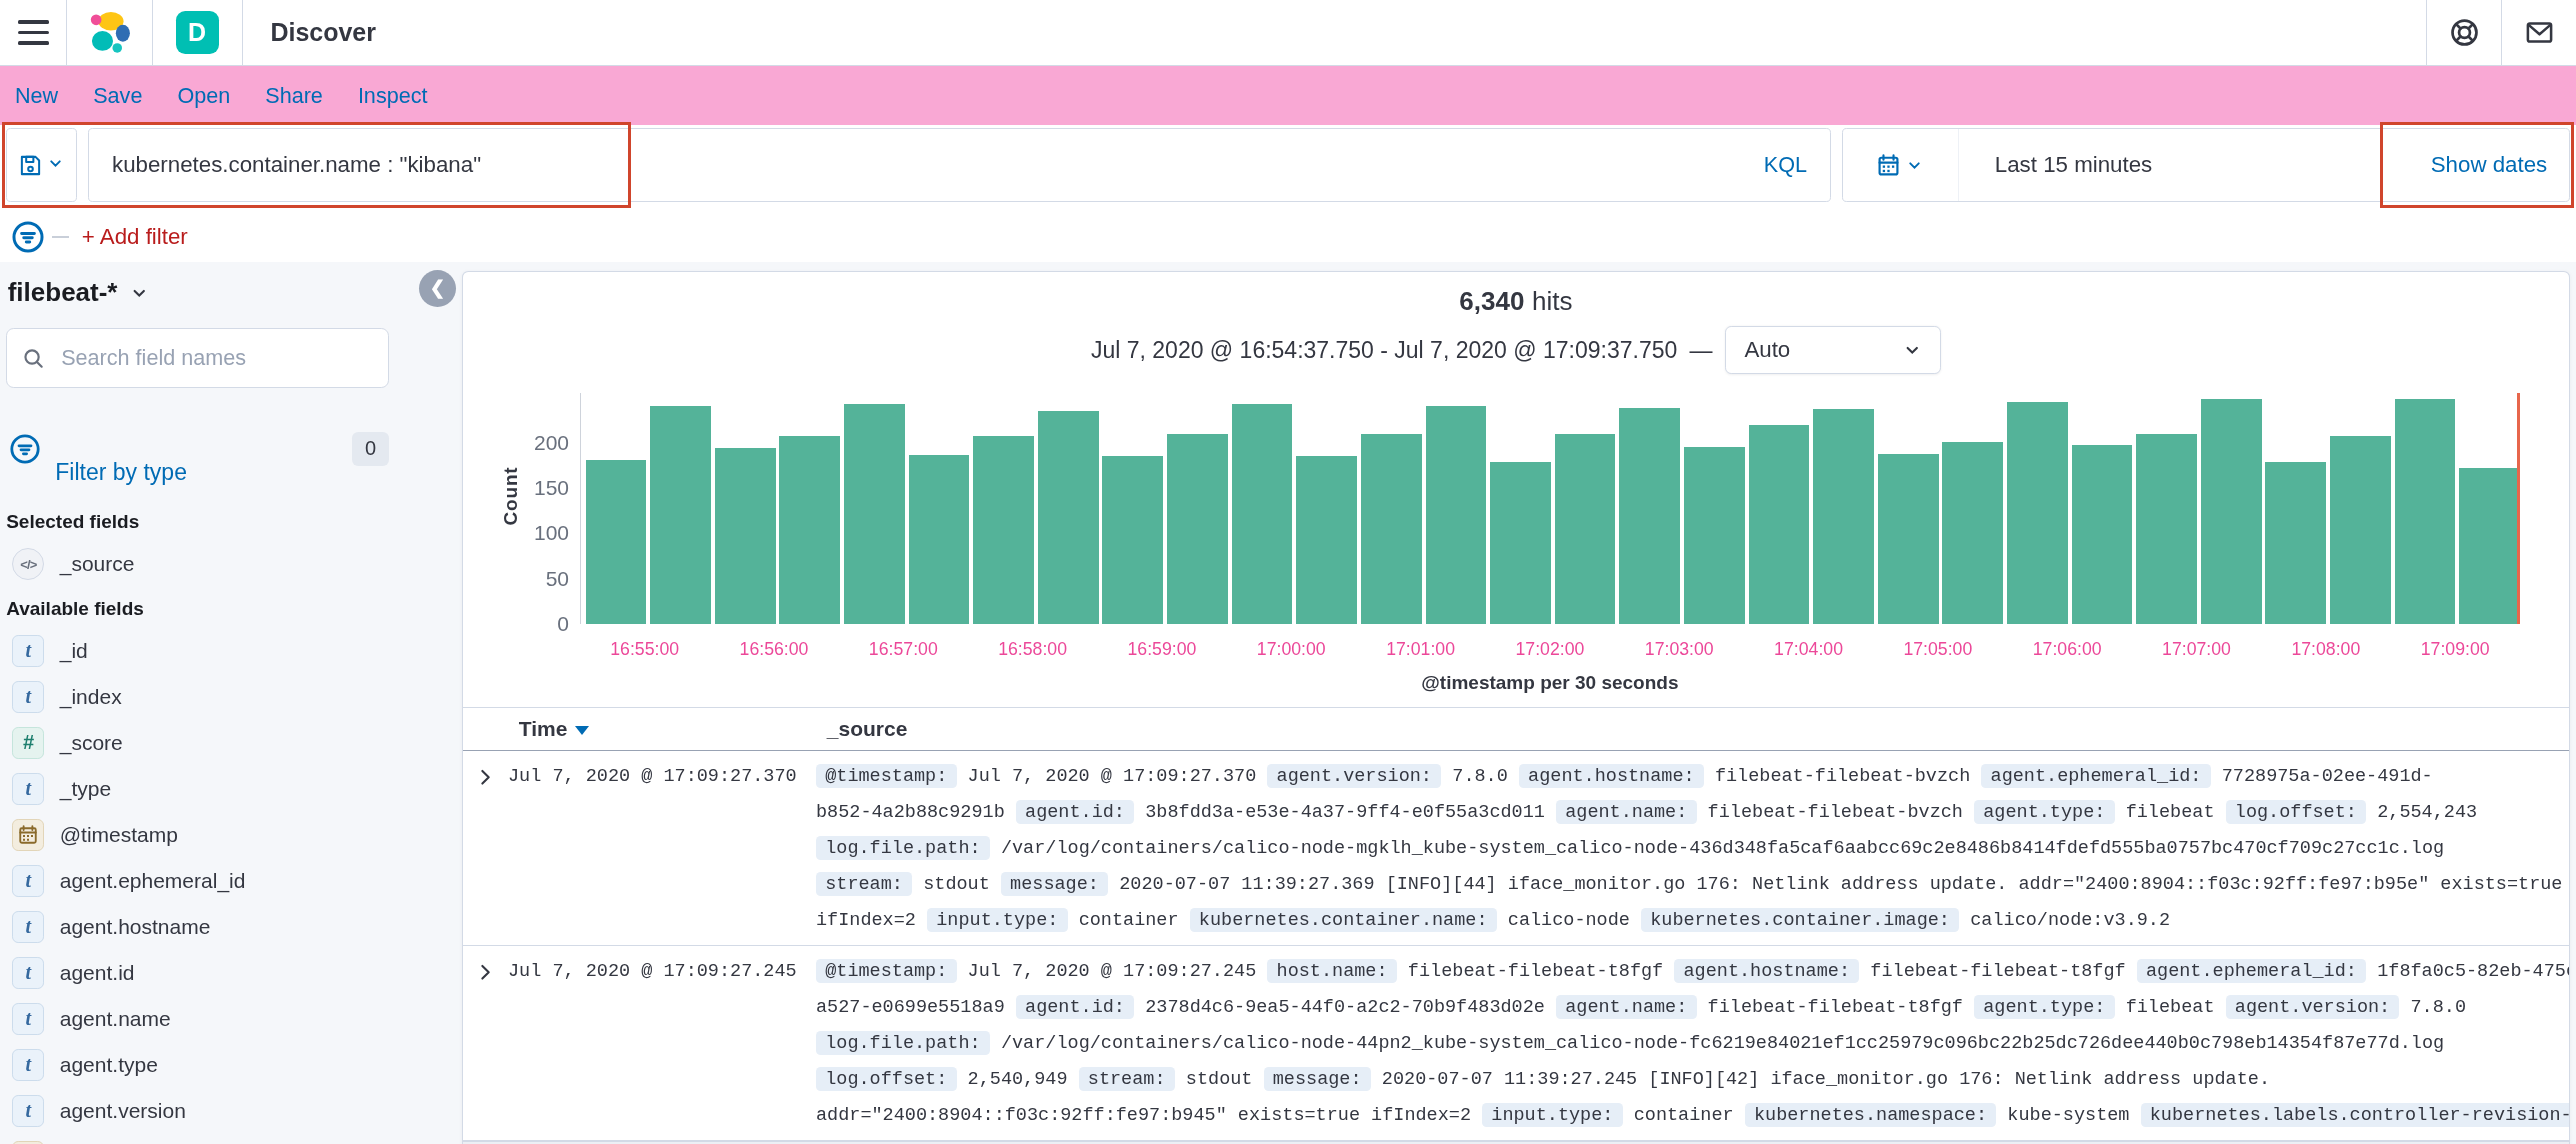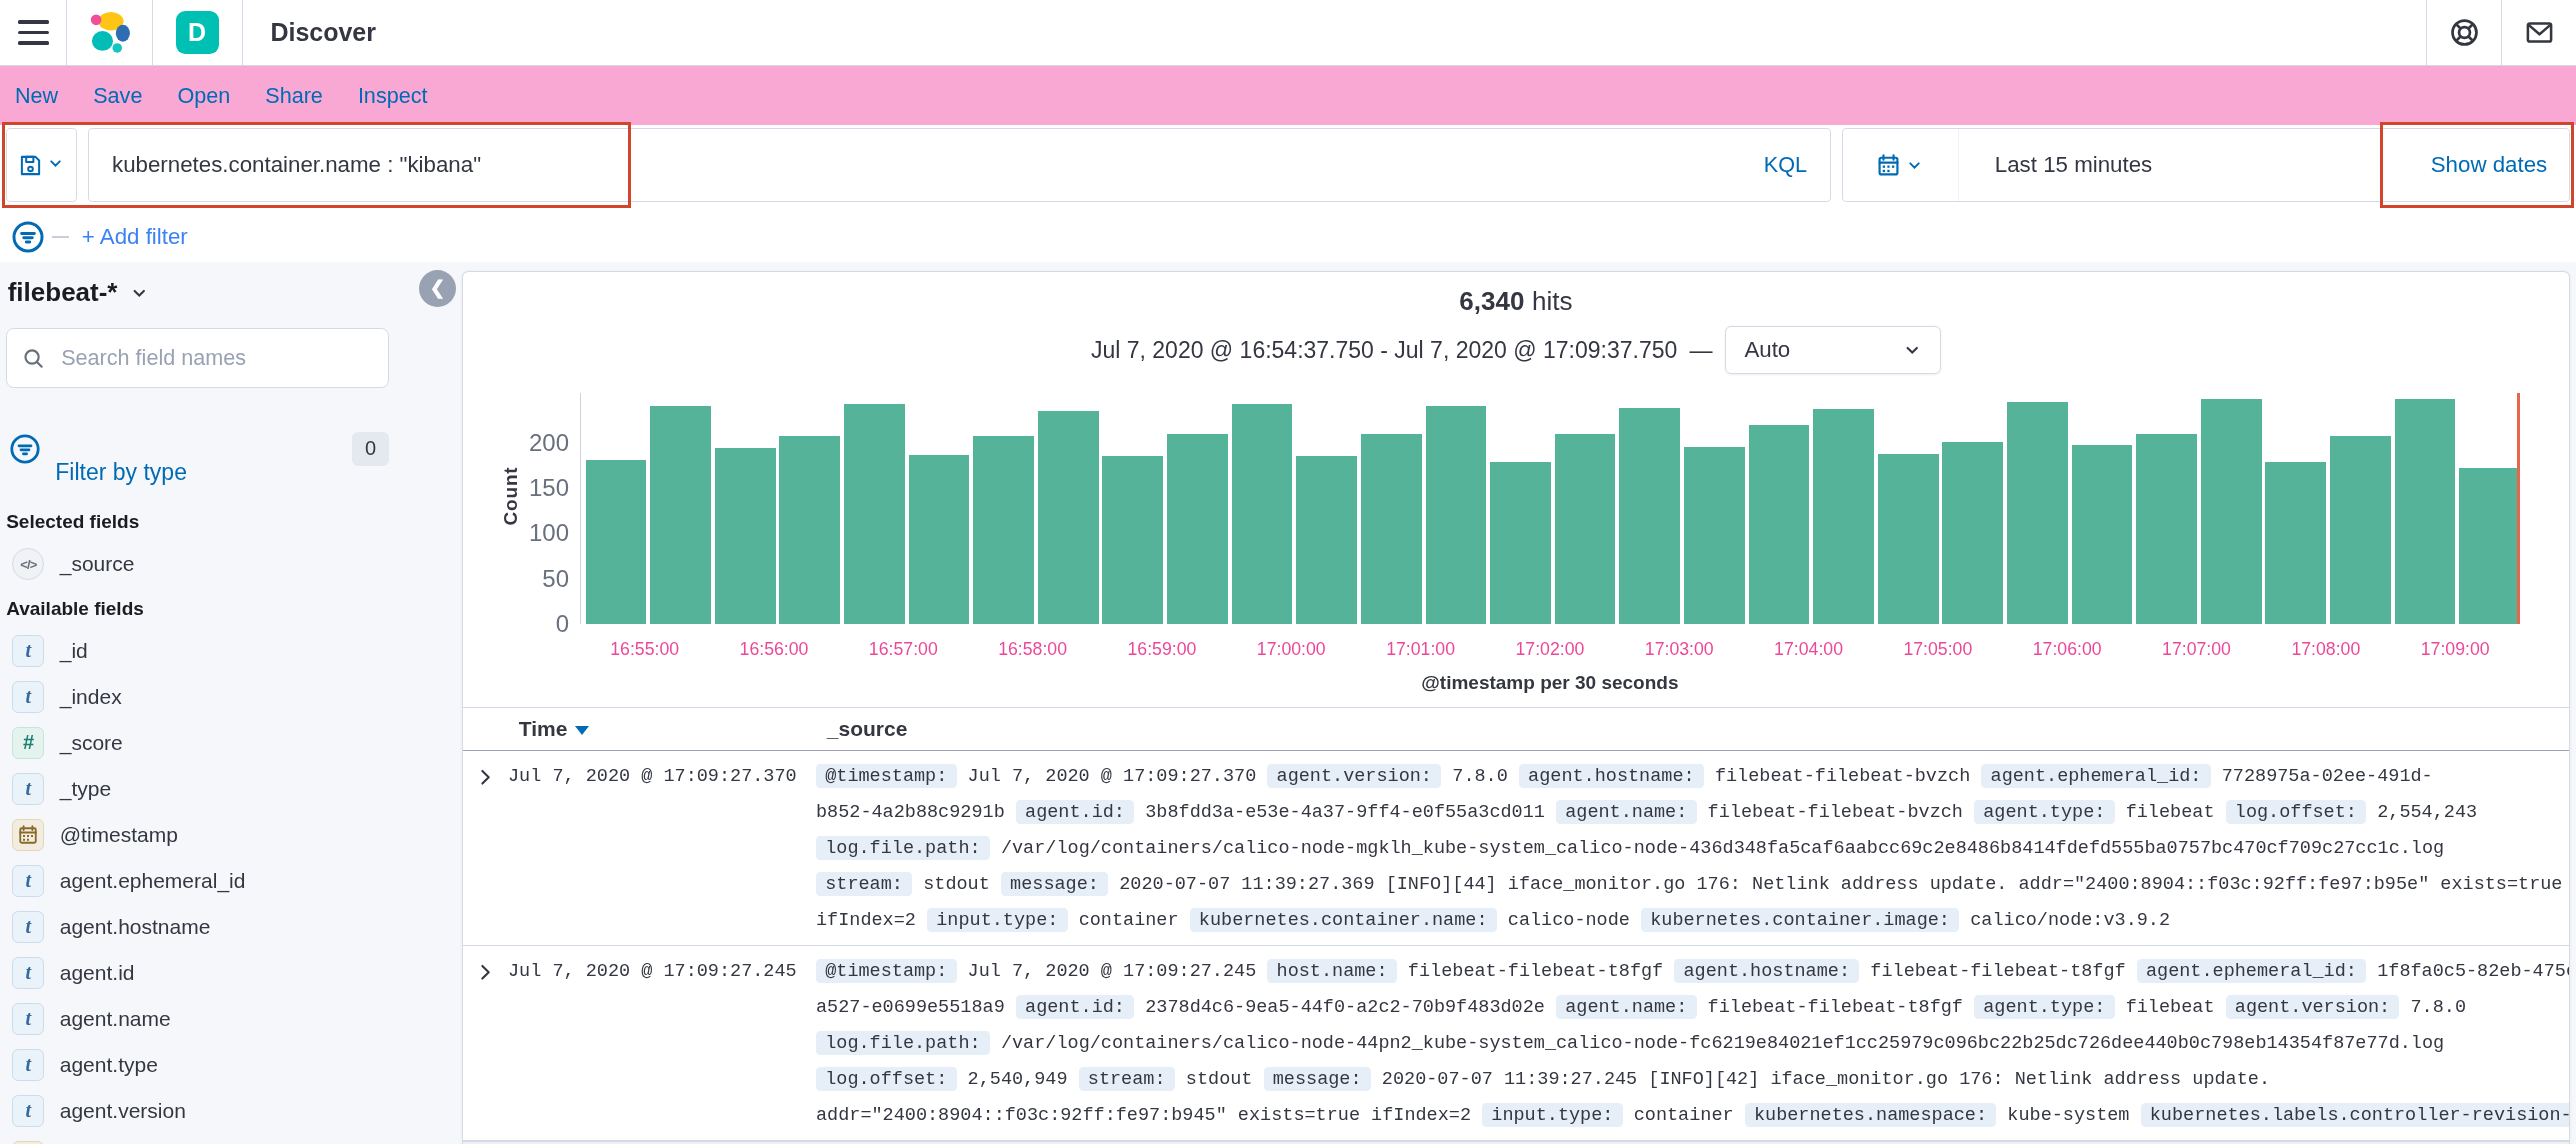--- a/index.html
+++ b/index.html
@@ -51,21 +51,21 @@
     font-size:23px; display:flex; align-items:center; justify-content:center; gap:10.8px; cursor:pointer; }
   .update-btn svg { width:25px; height:25px; }
   .annot { position:absolute; border:3.9px solid #D0452C; pointer-events:none; }
   .annot-query { left:-4.6px; top:-6.2px; width:629px; height:86px; }
   .annot-update { right:-4.6px; top:-6.2px; width:194px; height:86px; }
 
   
   .filterrow { position:absolute; top:217px; left:10.8px; height:40px; display:flex; align-items:center; }
   .filterrow .ficon-circ { color:#006BB4; width:34px; height:34px; }
   .filterrow .dash { width:17px; height:2.3px; background:#C9CFD9; margin:0 12.3px 0 7.7px; }
-  .add-filter { color:#3b82f6; font-size:22.3px; cursor:pointer; text-decoration:none; }
+  .add-filter { color:#b91c1c; font-size:22.3px; cursor:pointer; text-decoration:none; }
 
   
   .content { position:absolute; top:262px; left:0; right:0; bottom:0; background:#F5F7FA; }
 
   .sidebar { position:absolute; left:0; top:9.2px; width:412px; bottom:0; padding:0 23px 0 6.2px; }
   .index-row { display:flex; align-items:center; gap:12.3px; margin:6.2px 0 20px 1.5px; cursor:pointer; }
   .index-name { font-size:26px; font-weight:700; color:#1A1C21; }
   .index-row svg { width:18.5px; height:18.5px; color:#343741; }
   .field-search { position:relative; margin-bottom:23px; }
   .field-search input { width:100%; height:60px; border:0.8px solid #D3DAE6; border-radius:7.7px;
@@ -109,21 +109,21 @@
   .interval-select { width:216px; height:48px; border:0.8px solid #D3DAE6; border-radius:6.2px;
     background:#fff; box-shadow:0 0.8px 2.3px rgba(52,55,65,.08); display:flex; align-items:center;
     padding:0 18.5px; font-size:22.3px; cursor:pointer; }
   .interval-select span { flex:1; }
   .interval-select svg { width:18.5px; height:18.5px; color:#343741; }
 
   .chart-wrap { position:relative; height:317px; margin-top:10.8px; }
   .ylabel { position:absolute; left:1.5px; top:100px; transform:rotate(-90deg); transform-origin:center;
     font-size:19px; font-weight:700; letter-spacing:0.8px; width:92px; text-align:center; }
   .yticks { position:absolute; left:46px; top:7.7px; width:60px; height:231px; }
-  .ytick { position:absolute; right:0; font-size:24px; color:#69707D; transform:translateY(-50%); }
+  .ytick { position:absolute; right:0; font-size:21px; color:#69707D; transform:translateY(-50%); }
   .plot { position:absolute; left:117px; right:49px; top:7.7px; height:231px;
     border-left:0.8px solid #CED3DB; }
   .bars { position:absolute; inset:0; display:flex; align-items:flex-end; gap:3.9px; padding-left:4.6px; }
   .bar { flex:1; background:#54B399; }
   .endline { position:absolute; right:0; top:0; bottom:0; width:3.1px; background:#E7664C; }
   .xlabels { position:absolute; left:117px; right:49px; top:254px; height:26px; }
   .xtick { position:absolute; transform:translateX(-50%); font-size:17.7px; color:#ec4899; white-space:nowrap; }
   .xaxis-title { position:absolute; left:117px; right:49px; top:287px; text-align:center;
     font-size:19px; font-weight:700; }
 

